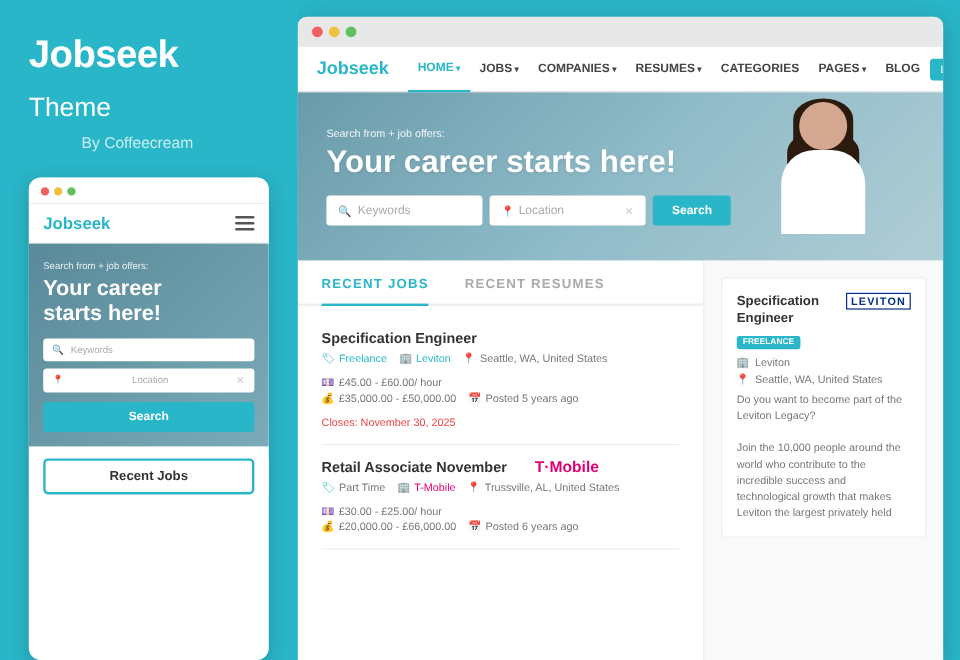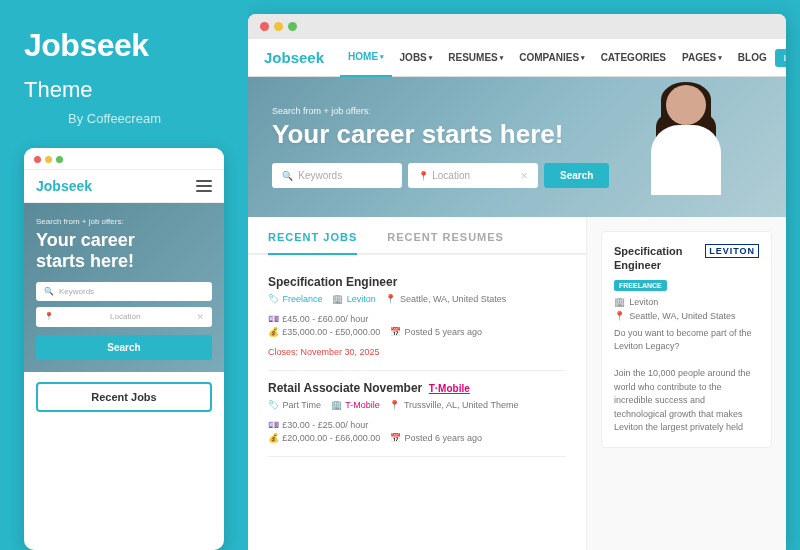--- a/index.html
+++ b/index.html
@@ -603,22 +603,22 @@
     <div class="browser-dot browser-dot-3"></div>
   </div>
 
   <div class="browser-content">
 
     <nav class="site-nav">
       <span class="site-nav-brand">Jobseek</span>
       <div class="site-nav-links">
         <div class="nav-link active">HOME <span class="caret">▾</span></div>
         <div class="nav-link">JOBS <span class="caret">▾</span></div>
+        <div class="nav-link">COMPANIES <span class="caret">▾</span></div>
         <div class="nav-link">RESUMES <span class="caret">▾</span></div>
-        <div class="nav-link">COMPANIES <span class="caret">▾</span></div>
         <div class="nav-link">CATEGORIES</div>
         <div class="nav-link">PAGES <span class="caret">▾</span></div>
         <div class="nav-link">BLOG</div>
       </div>
       <button class="nav-btn">LOG IN / SIGN UP</button>
     </nav>
 
     <div class="site-hero">
 
       <div class="woman-shape">
@@ -689,34 +689,34 @@
               </div>
               <div class="job-meta-item red-text">
                 <span>Closes: November 30, 2025</span>
               </div>
             </div>
           </div>
 
           <div class="job-item">
             <div class="job-title">
               <span>Retail Associate November</span>
-              <span style="color:#e20074;font-size:10px;font-weight:700;margin-left:3px;text-decoration:underline;">T·Mobile</span>
+              <span style="color:#e20074;font-size:13px;font-weight:700;margin-left:20px;">T·Mobile</span>
             </div>
             <div class="job-meta-row">
               <div class="job-meta-item">
                 <span style="color:#29b6c8;">🏷</span>
                 <span>Part Time</span>
               </div>
               <div class="job-meta-item t-mobile-color">
                 <span>🏢</span>
                 <span>T-Mobile</span>
               </div>
               <div class="job-meta-item">
                 <span style="color:#29b6c8;">📍</span>
-                <span>Trussville, AL, United Theme</span>
+                <span>Trussville, AL, United States</span>
               </div>
               <div class="job-meta-item">
                 <span style="color:#29b6c8;">💷</span>
                 <span>£30.00 - £25.00/ hour</span>
               </div>
             </div>
             <div class="job-meta-row">
               <div class="job-meta-item">
                 <span style="color:#29b6c8;">💰</span>
                 <span>£20,000.00 - £66,000.00</span>

